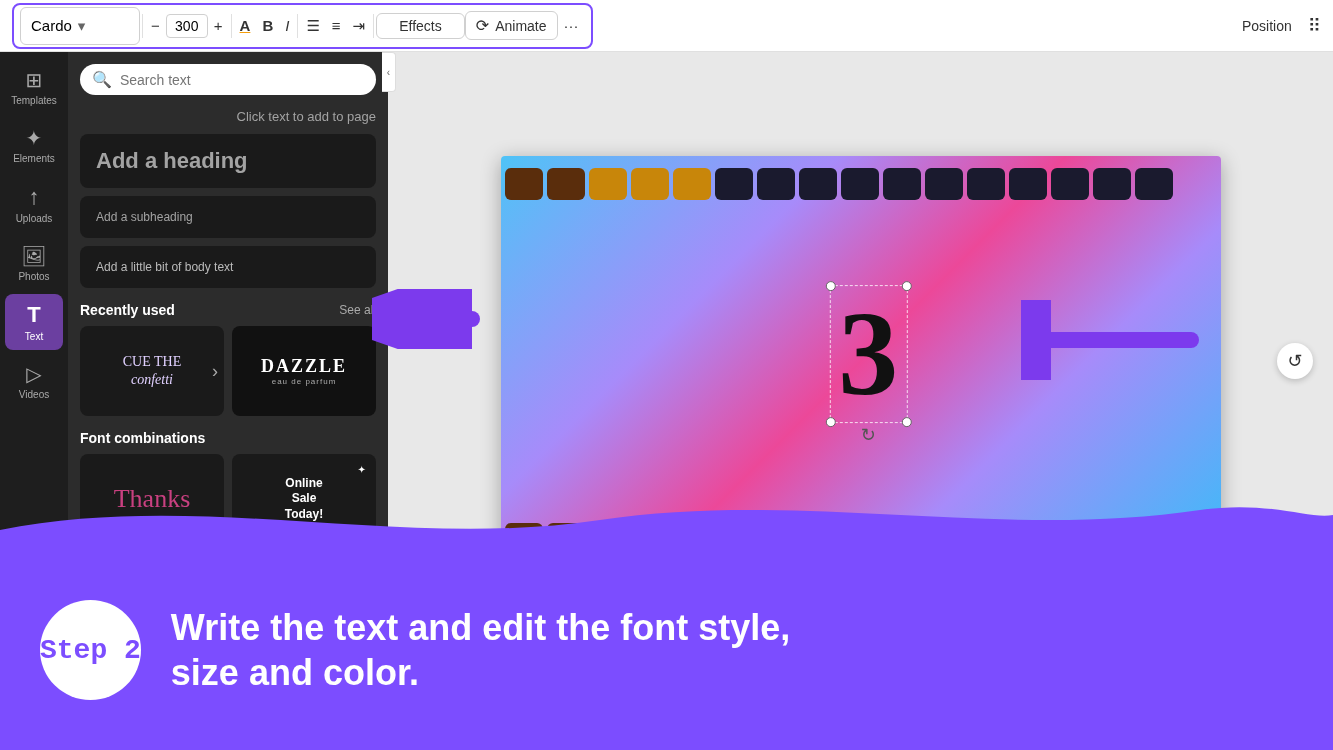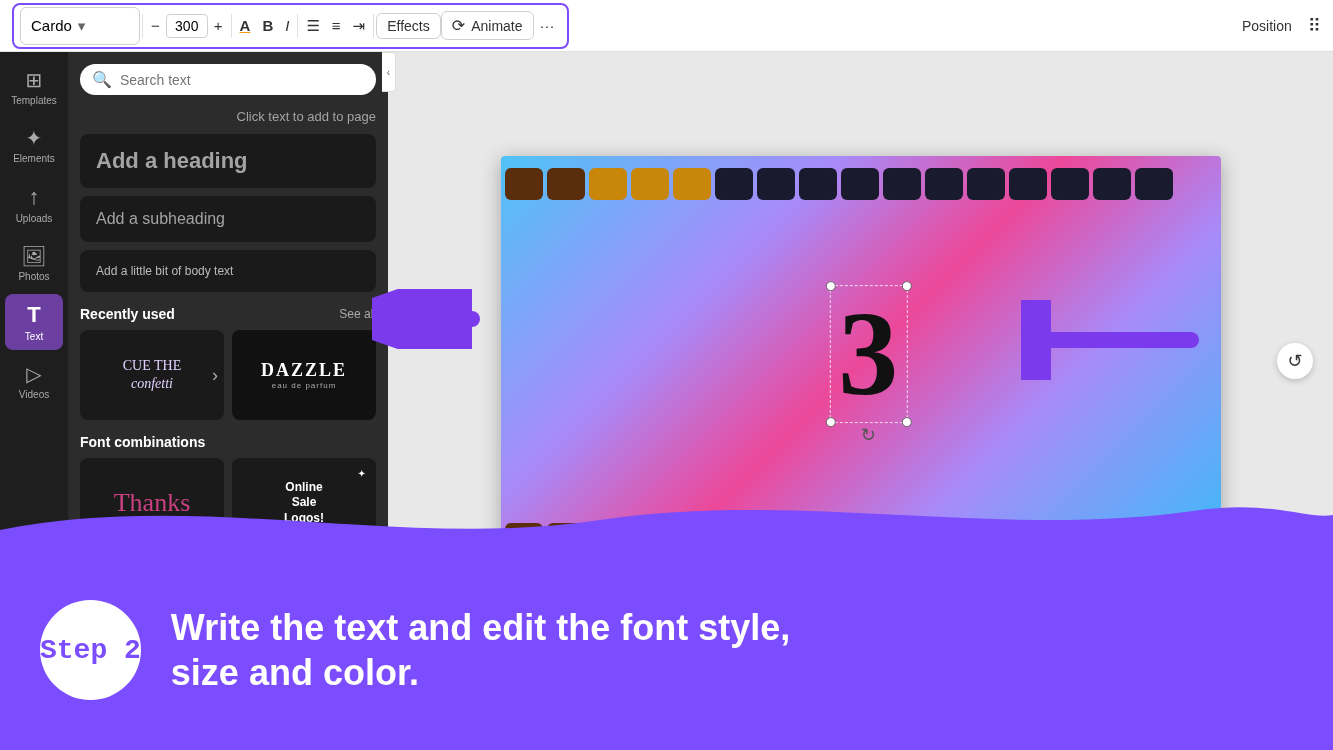--- a/index.html
+++ b/index.html
@@ -52,21 +52,21 @@
       padding: 3px;
       font-size: 14px;
     }
     .effects-btn {
       display: flex;
       align-items: center;
       gap: 4px;
       background: none;
       border: 1px solid #d0d0d0;
       border-radius: 6px;
-      padding: 4px 10px;
+      padding: 4px 22px;
       cursor: pointer;
       font-size: 14px;
       color: #333;
     }
     .animate-btn {
       display: flex;
       align-items: center;
       gap: 6px;
       background: none;
       border: 1px solid #d0d0d0;
@@ -147,21 +147,21 @@
 
     .text-option {
       background: #1a1a1a;
       border-radius: 8px;
       padding: 14px 16px;
       margin-bottom: 8px;
       cursor: pointer;
       color: #a3a3a3;
     }
     .text-option.heading { font-size: 22px; font-weight: 800; }
-    .text-option.subheading { font-size: 16px; }
+    .text-option.subheading { font-size: 12px; }
     .text-option.body { font-size: 12px; color: #bbb; }
 
     .section-header {
       display: flex;
       justify-content: space-between;
       align-items: center;
       margin: 14px 0 8px 0;
       gap: 12px;
     }
     .section-title { color: white; font-size: 14px; font-weight: 600; }
@@ -581,21 +581,21 @@
   </div>
 
   <div class="font-combos-title">Font combinations</div>
   <div class="font-combo-grid">
     <div class="combo-card">
       <span class="thanks-text">Thanks</span>
     </div>
     <div class="combo-card" style="position:relative;">
       <div class="online-sale-text" style="white-space:pre-line;">Online
 Sale
-Logos!</div>
+Today!</div>
       <span class="star">✦</span>
     </div>
   </div>
 </div>
 
 <div class="panel-collapse">‹</div>
 
 <div class="canvas-area">
   <div class="canvas-wrapper">
     <div class="canvas">

